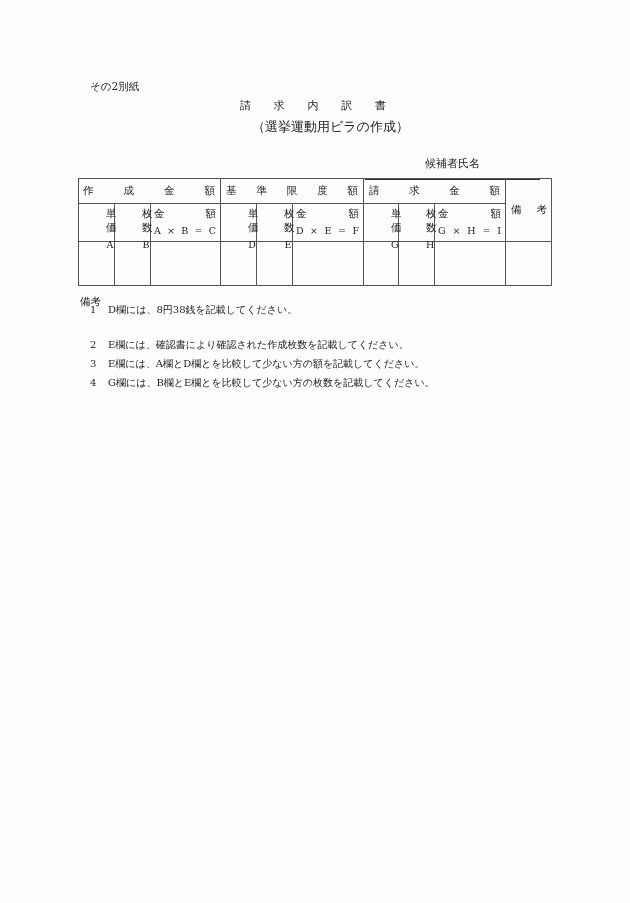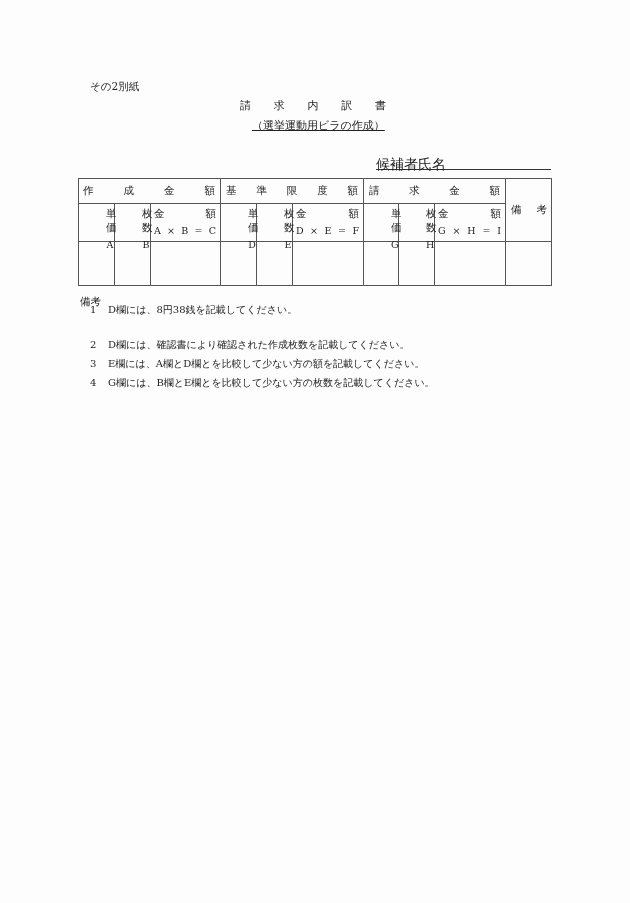--- a/index.html
+++ b/index.html
@@ -1,24 +1,24 @@
 <!DOCTYPE html>
 <html><head>
   <meta charset="utf-8">
   <style>
     html, body { margin: 0; padding: 0; }
     body {
       width: 630px; height: 903px; background: #fdfdfd; position: relative;
       font-family: "DejaVu Serif", "Liberation Serif", serif; color: #222; overflow: hidden;
     }
-    .abs { position: absolute; white-space: nowrap; }
+    .abs { position: absolute; white-space: nowrap; text-align: center; }
     #form-label { left: 90px; top: 80px; font-size: 10.5px; }
     #title { left: 240px; top: 98px; width: 146px; font-size: 11px; display: flex; justify-content: space-between; }
-    #subtitle { left: 252px; top: 118px; font-size: 11px; text-decoration: underline; }
-    #candidate { left: 376px; top: 156px; width: 175px; border-bottom: 1px solid #333; font-size: 14px; padding-bottom: 0; height: 13px; }
+    #subtitle { left: 252px; top: 118px; font-size: 13px; }
+    #candidate { left: 365px; top: 156px; width: 175px; border-bottom: 1px solid #333; font-size: 11px; padding-bottom: 10px; height: 13px; }
 
     #tbl { position: absolute; left: 78px; top: 178px; width: 474px; height: 108px; }
     .cell { position: absolute; box-sizing: border-box; font-size: 10.5px; }
     .line-v { position: absolute; width: 1px; background: #555; }
     .line-h { position: absolute; height: 1px; background: #555; }
     .spread { display: flex; justify-content: space-between; padding: 0 5px; }
     .center { text-align: center; padding-left: 28px; }
 
     #notes-head { left: 80px; top: 295px; font-size: 10.5px; }
     .note { position: absolute; left: 90px; font-size: 10px; white-space: nowrap; }
@@ -164,20 +164,20 @@
   <div class="cell" style="left:357px;top:64px;width:70px;height:43px;"></div>
   <div class="cell" style="left:428px;top:64px;width:45px;height:43px;"></div>
 </div>
 
 <div class="abs" id="notes-head">備考</div>
 
 <div class="note" style="top:303px;">
   <span class="num">1</span><span>D欄には、8円38銭を記載してください。</span>
 </div>
 <div class="note" style="top:338px;">
-  <span class="num">2</span><span>D欄には、確認書により確認された作成枚数を記載してください。</span>
+  <span class="num">2</span><span>E欄には、確認書により確認された作成枚数を記載してください。</span>
 </div>
 <div class="note" style="top:357px;">
   <span class="num">3</span><span>E欄には、A欄とD欄とを比較して少ない方の額を記載してください。</span>
 </div>
 <div class="note" style="top:376px;">
   <span class="num">4</span><span>G欄には、B欄とE欄とを比較して少ない方の枚数を記載してください。</span>
 </div>
 
 </body></html>

